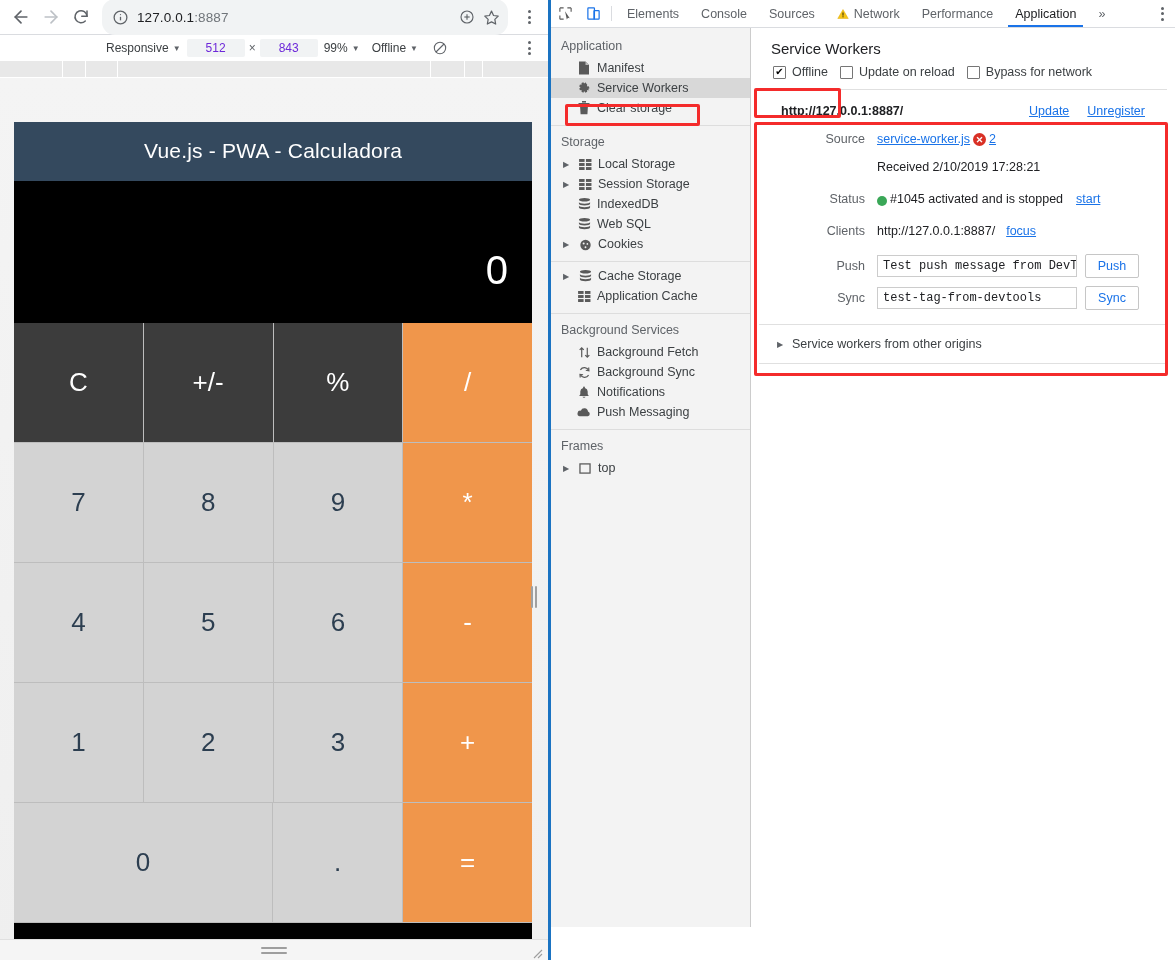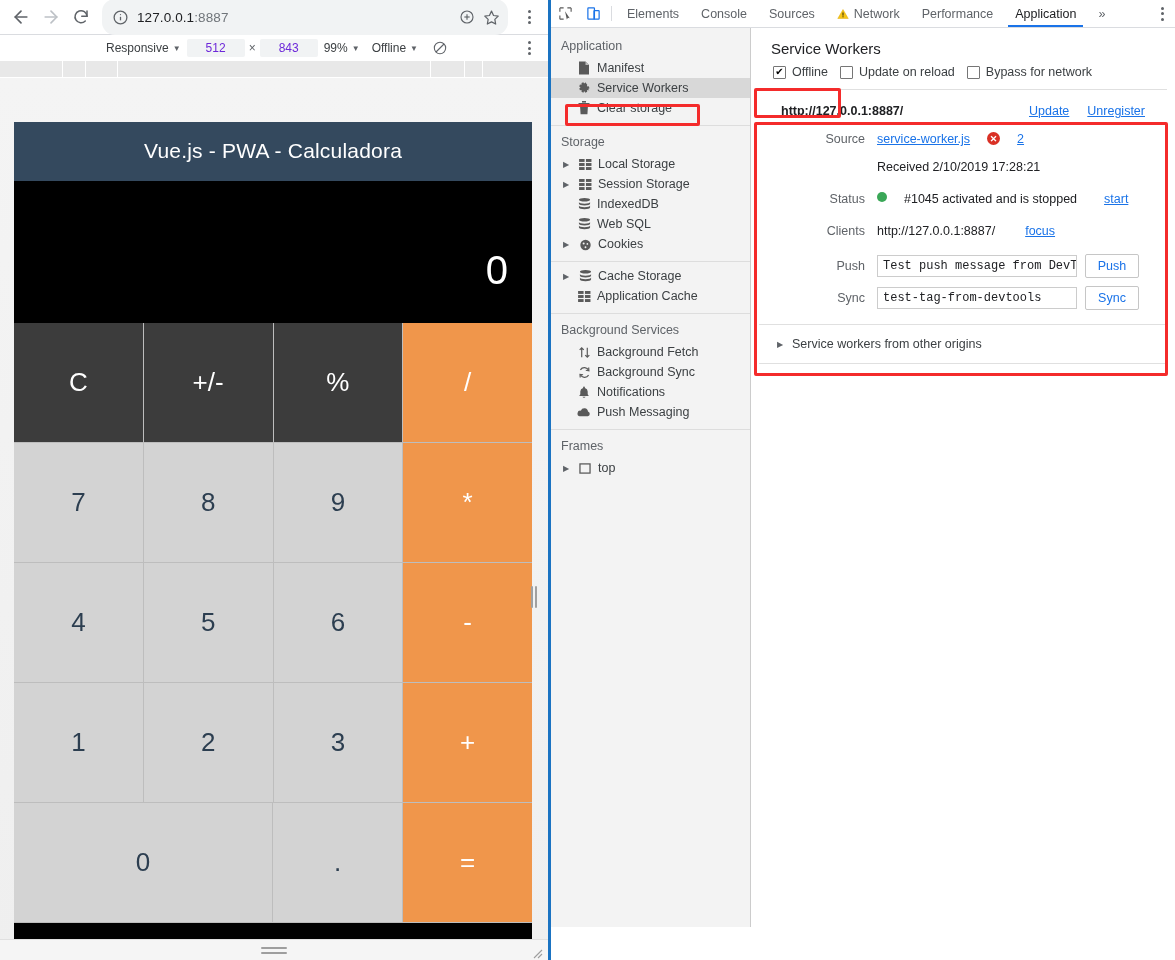--- a/index.html
+++ b/index.html
@@ -140,21 +140,21 @@
   .cbx.checked::after { content: "\2714"; font-size: 10px; color: #000; line-height: 1; }
 
   .sw-card { margin: 0 8px; border-top: 1px solid #e0e0e0; border-bottom: 1px solid #e0e0e0;
              padding: 14px 10px 8px; font-size: 12.5px; color: #202124; }
   .sw-origin-row { display: flex; align-items: baseline; padding: 0 12px 10px; }
   .sw-origin { font-weight: bold; font-size: 12.5px; }
   .sw-links { margin-left: auto; display: flex; gap: 18px; }
   .lnk { color: #1a73e8; text-decoration: underline; }
   .sw-field { display: flex; align-items: center; margin-bottom: 6px; min-height: 22px; }
   .sw-label { width: 108px; text-align: right; color: #5f6368; padding-right: 12px; flex: 0 0 auto; }
-  .sw-value { display: flex; align-items: flex-start; gap: 17px; }
+  .sw-value { display: flex; align-items: flex-end; gap: 3px; }
   .err-badge { width: 13px; height: 13px; border-radius: 50%; background: #d93025; color: #fff;
                font-size: 9px; display: inline-flex; align-items: center; justify-content: center;
                font-weight: bold; }
   .dot-green { width: 10px; height: 10px; border-radius: 50%; background: #3aa757; display: inline-block; }
   .sw-input { height: 22px; width: 200px; border: 1px solid #ccc; padding: 1px 5px;
               font-family: "Liberation Mono", monospace; font-size: 12px; color: #202124; background: #fff;
               white-space: nowrap; overflow: hidden; display: flex; align-items: center; }
   .sw-btn { height: 24px; min-width: 54px; margin-left: 8px; border: 1px solid #c6c6c6;
             background: #fff; color: #1a73e8; font-size: 12.5px; border-radius: 2px;
             display: flex; align-items: center; justify-content: center; }
@@ -609,21 +609,21 @@
               <span class="dot-green"></span>
               <span>#1045 activated and is stopped</span>
               <a class="lnk" style="margin-left:10px">start</a>
             </span>
           </div>
 
           <div class="sw-field" style="margin-top:10px">
             <span class="sw-label">Clients</span>
             <span class="sw-value">
               <span>http://127.0.0.1:8887/</span>
-              <a class="lnk" style="margin-left:13px">focus</a>
+              <a class="lnk" style="margin-left:8px">focus</a>
             </span>
           </div>
 
           <div class="sw-field" style="margin-top:12px">
             <span class="sw-label">Push</span>
             <span class="sw-input">Test push message from DevToc</span>
             <span class="sw-btn">Push</span>
           </div>
 
           <div class="sw-field" style="margin-top:8px">

